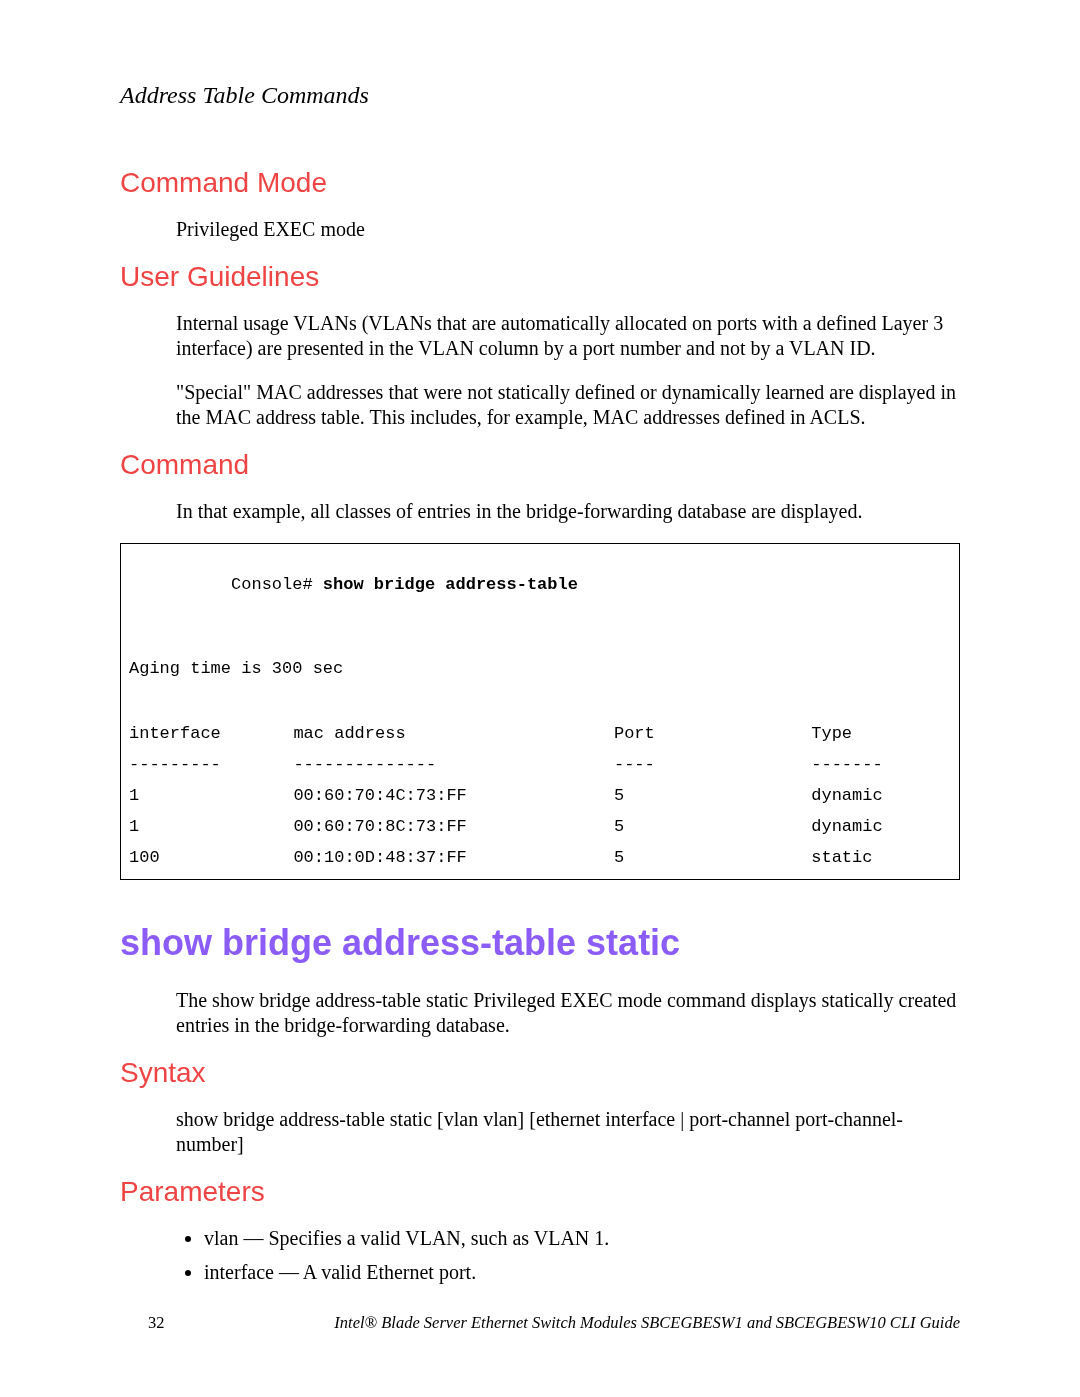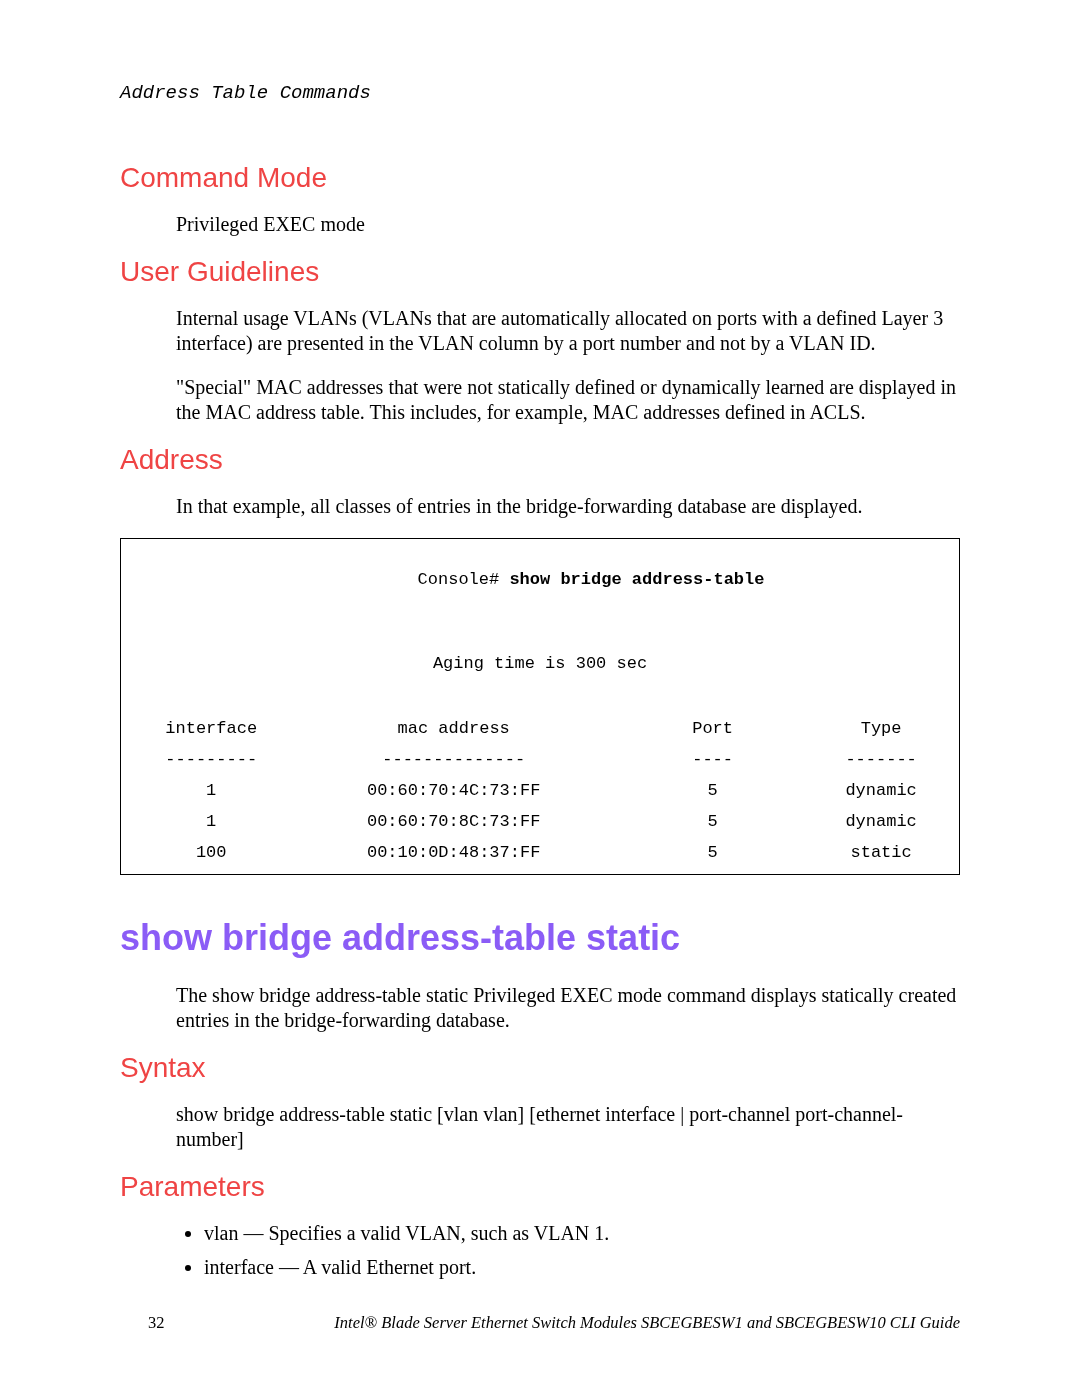--- a/index.html
+++ b/index.html
@@ -13,22 +13,22 @@
   }
   .page {
     width: 1080px;
     height: 1397px;
     position: relative;
     box-sizing: border-box;
     padding: 82px 120px 0 120px;
   }
   .running-head {
     font-style: italic;
-    font-family: Liberation Mono, monospace;
-    font-size: 19px;
+    font-family: Liberation Serif, serif;
+    font-size: 24px;
     margin: 0 0 58px 0;
   }
   .h2 {
     font-family: Arial, Helvetica, sans-serif;
     color: #ef4444;
     font-size: 28px;
     font-weight: 400;
     margin: 0 0 18px 0;
   }
   .body-block {
@@ -59,21 +59,20 @@
   }
   .example-box table {
     border-collapse: collapse;
     width: 100%;
     table-layout: fixed;
   }
   .example-box td {
     padding: 6px 0;
     vertical-align: top;
     white-space: pre;
-    text-align: center;
   }
   .c-if  { width: 20%; }
   .c-mac { width: 39%; }
   .c-port{ width: 24%; }
   .c-type{ width: 17%; }
   .tall-row td { padding-bottom: 40px; }
   .footer {
     position: absolute;
     left: 120px;
     right: 120px;
@@ -97,21 +96,21 @@
   <div class="body-block">
     <p>Privileged EXEC mode</p>
   </div>
 
   <div class="h2">User Guidelines</div>
   <div class="body-block">
     <p>Internal usage VLANs (VLANs that are automatically allocated on ports with a defined Layer 3 interface) are presented in the VLAN column by a port number and not by a VLAN ID.</p>
     <p>"Special" MAC addresses that were not statically defined or dynamically learned are displayed in the MAC address table. This includes, for example, MAC addresses defined in ACLS.</p>
   </div>
 
-  <div class="h2">Address</div>
+  <div class="h2">Command</div>
   <div class="body-block">
     <p>In that example, all classes of entries in the bridge-forwarding database are displayed.</p>
   </div>
 
   <div class="example-box">
     <table>
       <colgroup>
         <col class="c-if">
           <col class="c-mac">
           <col class="c-port">

